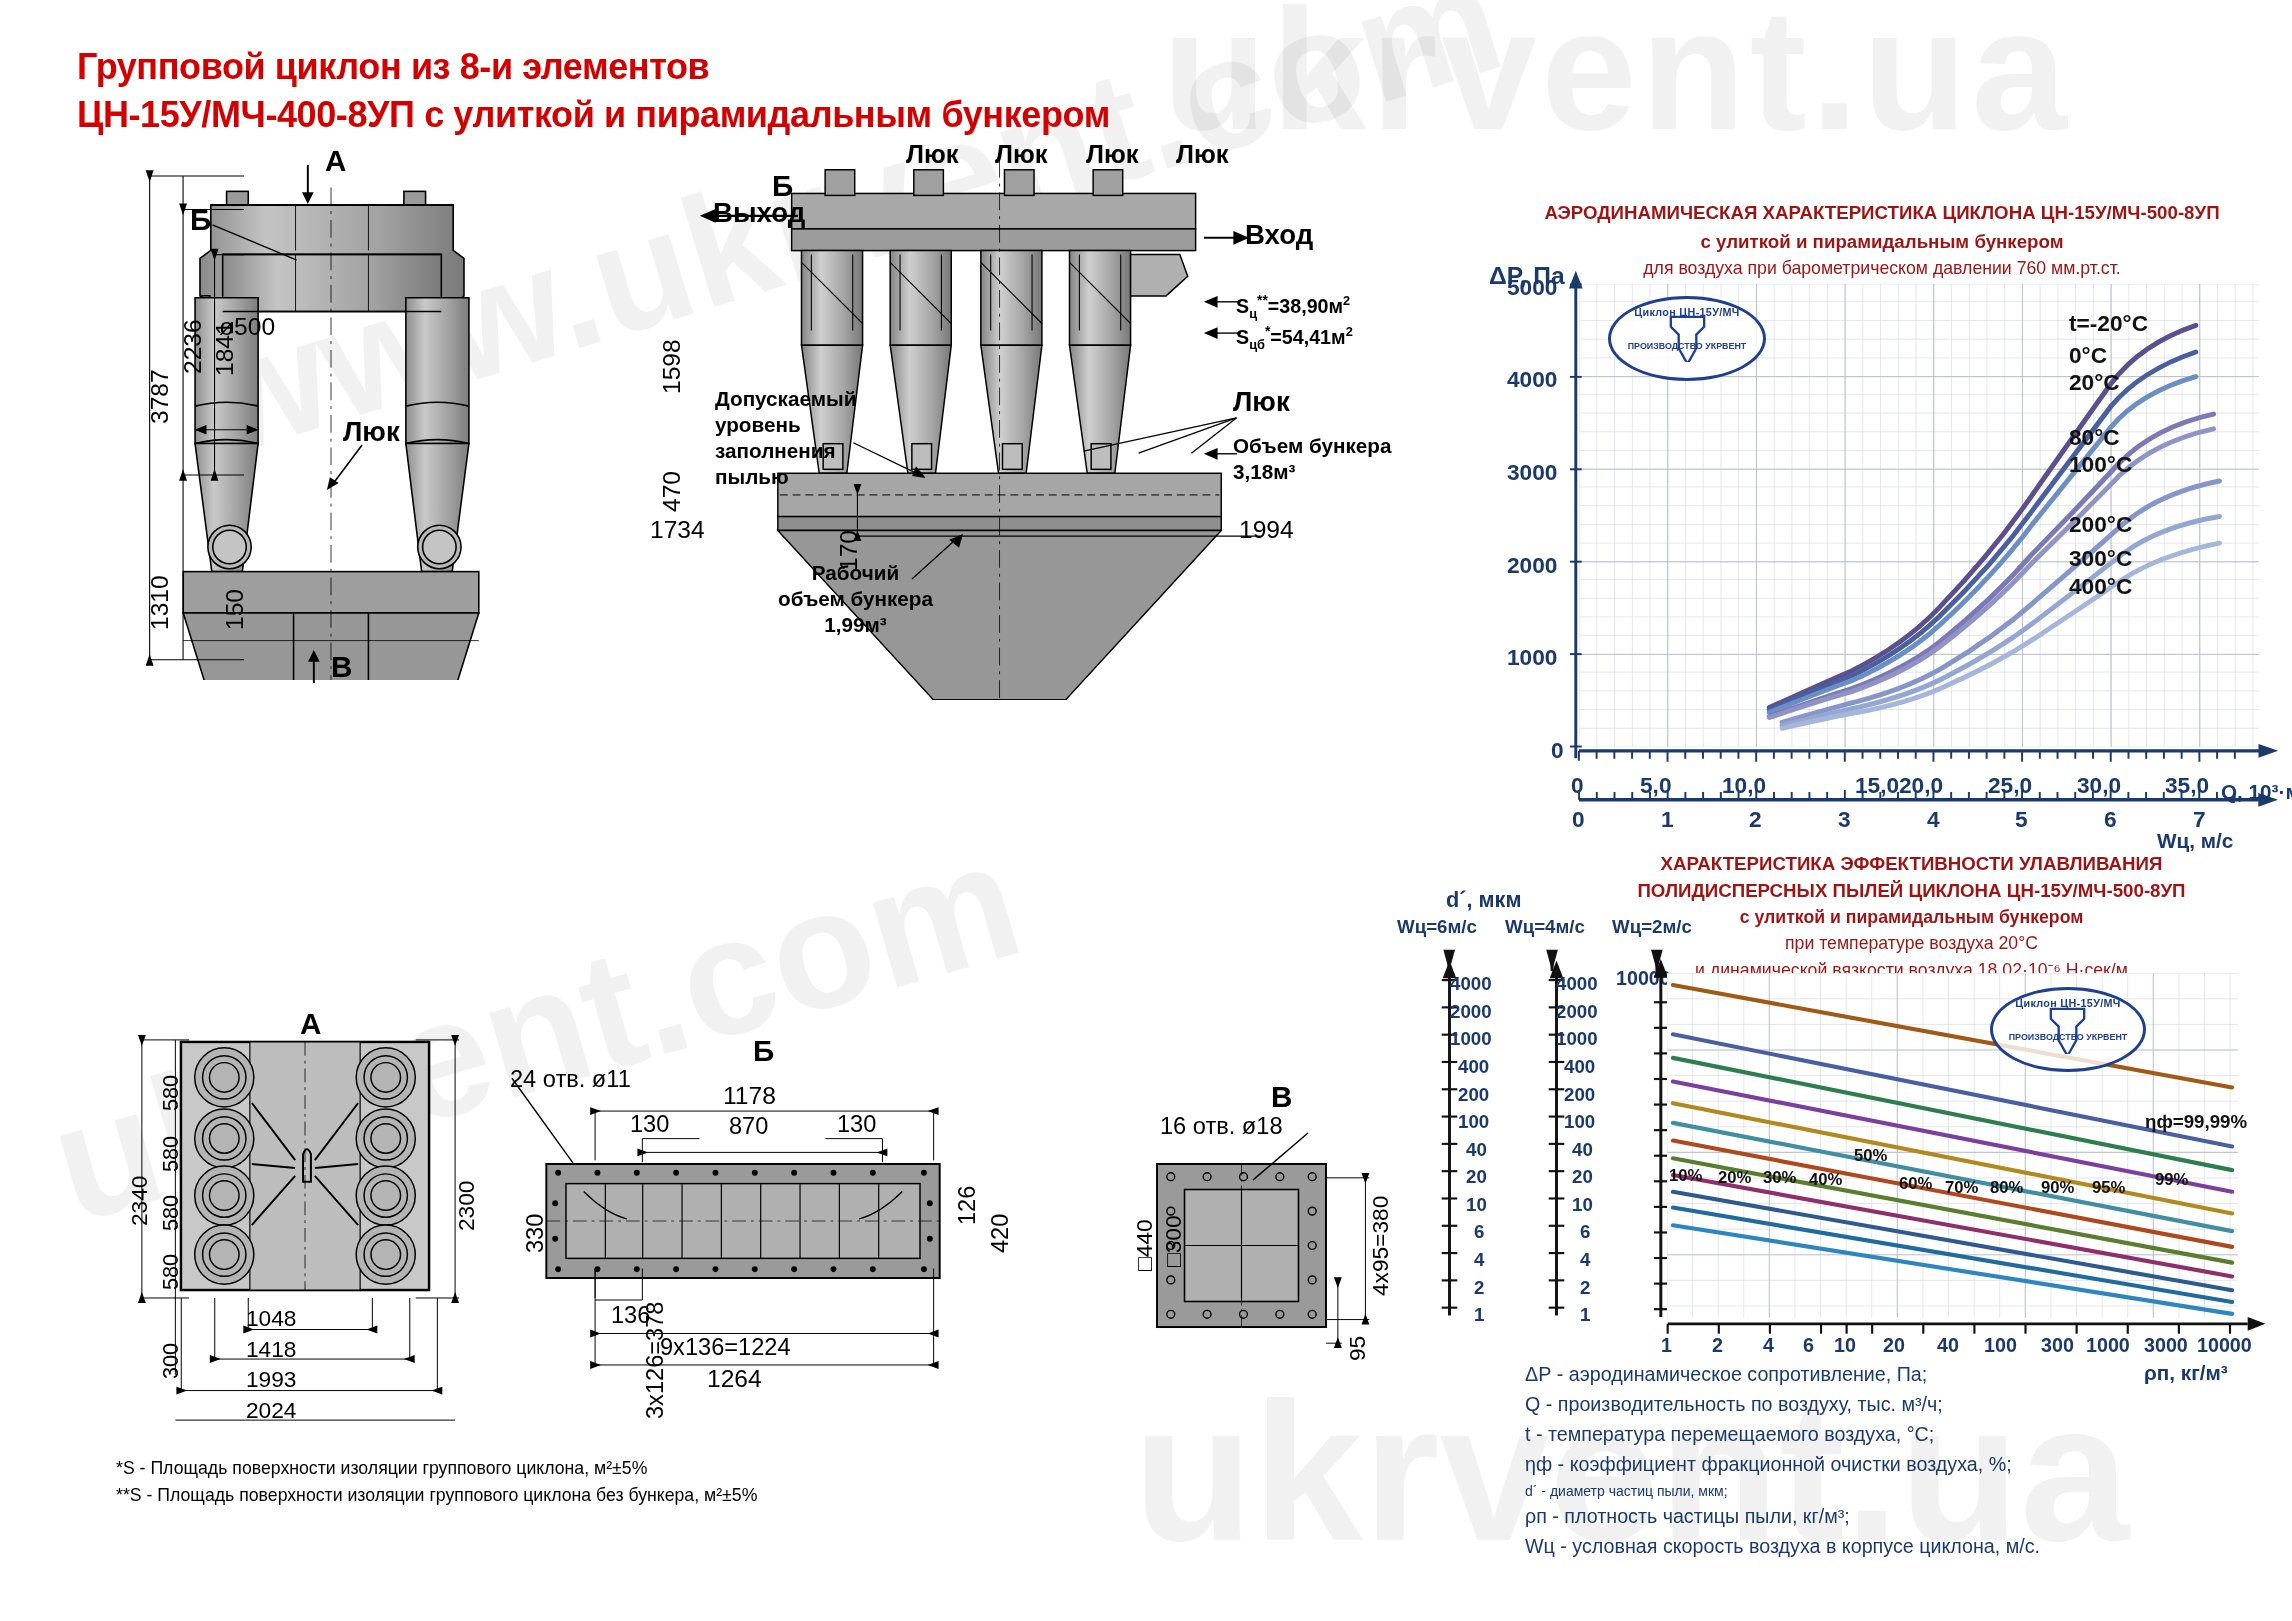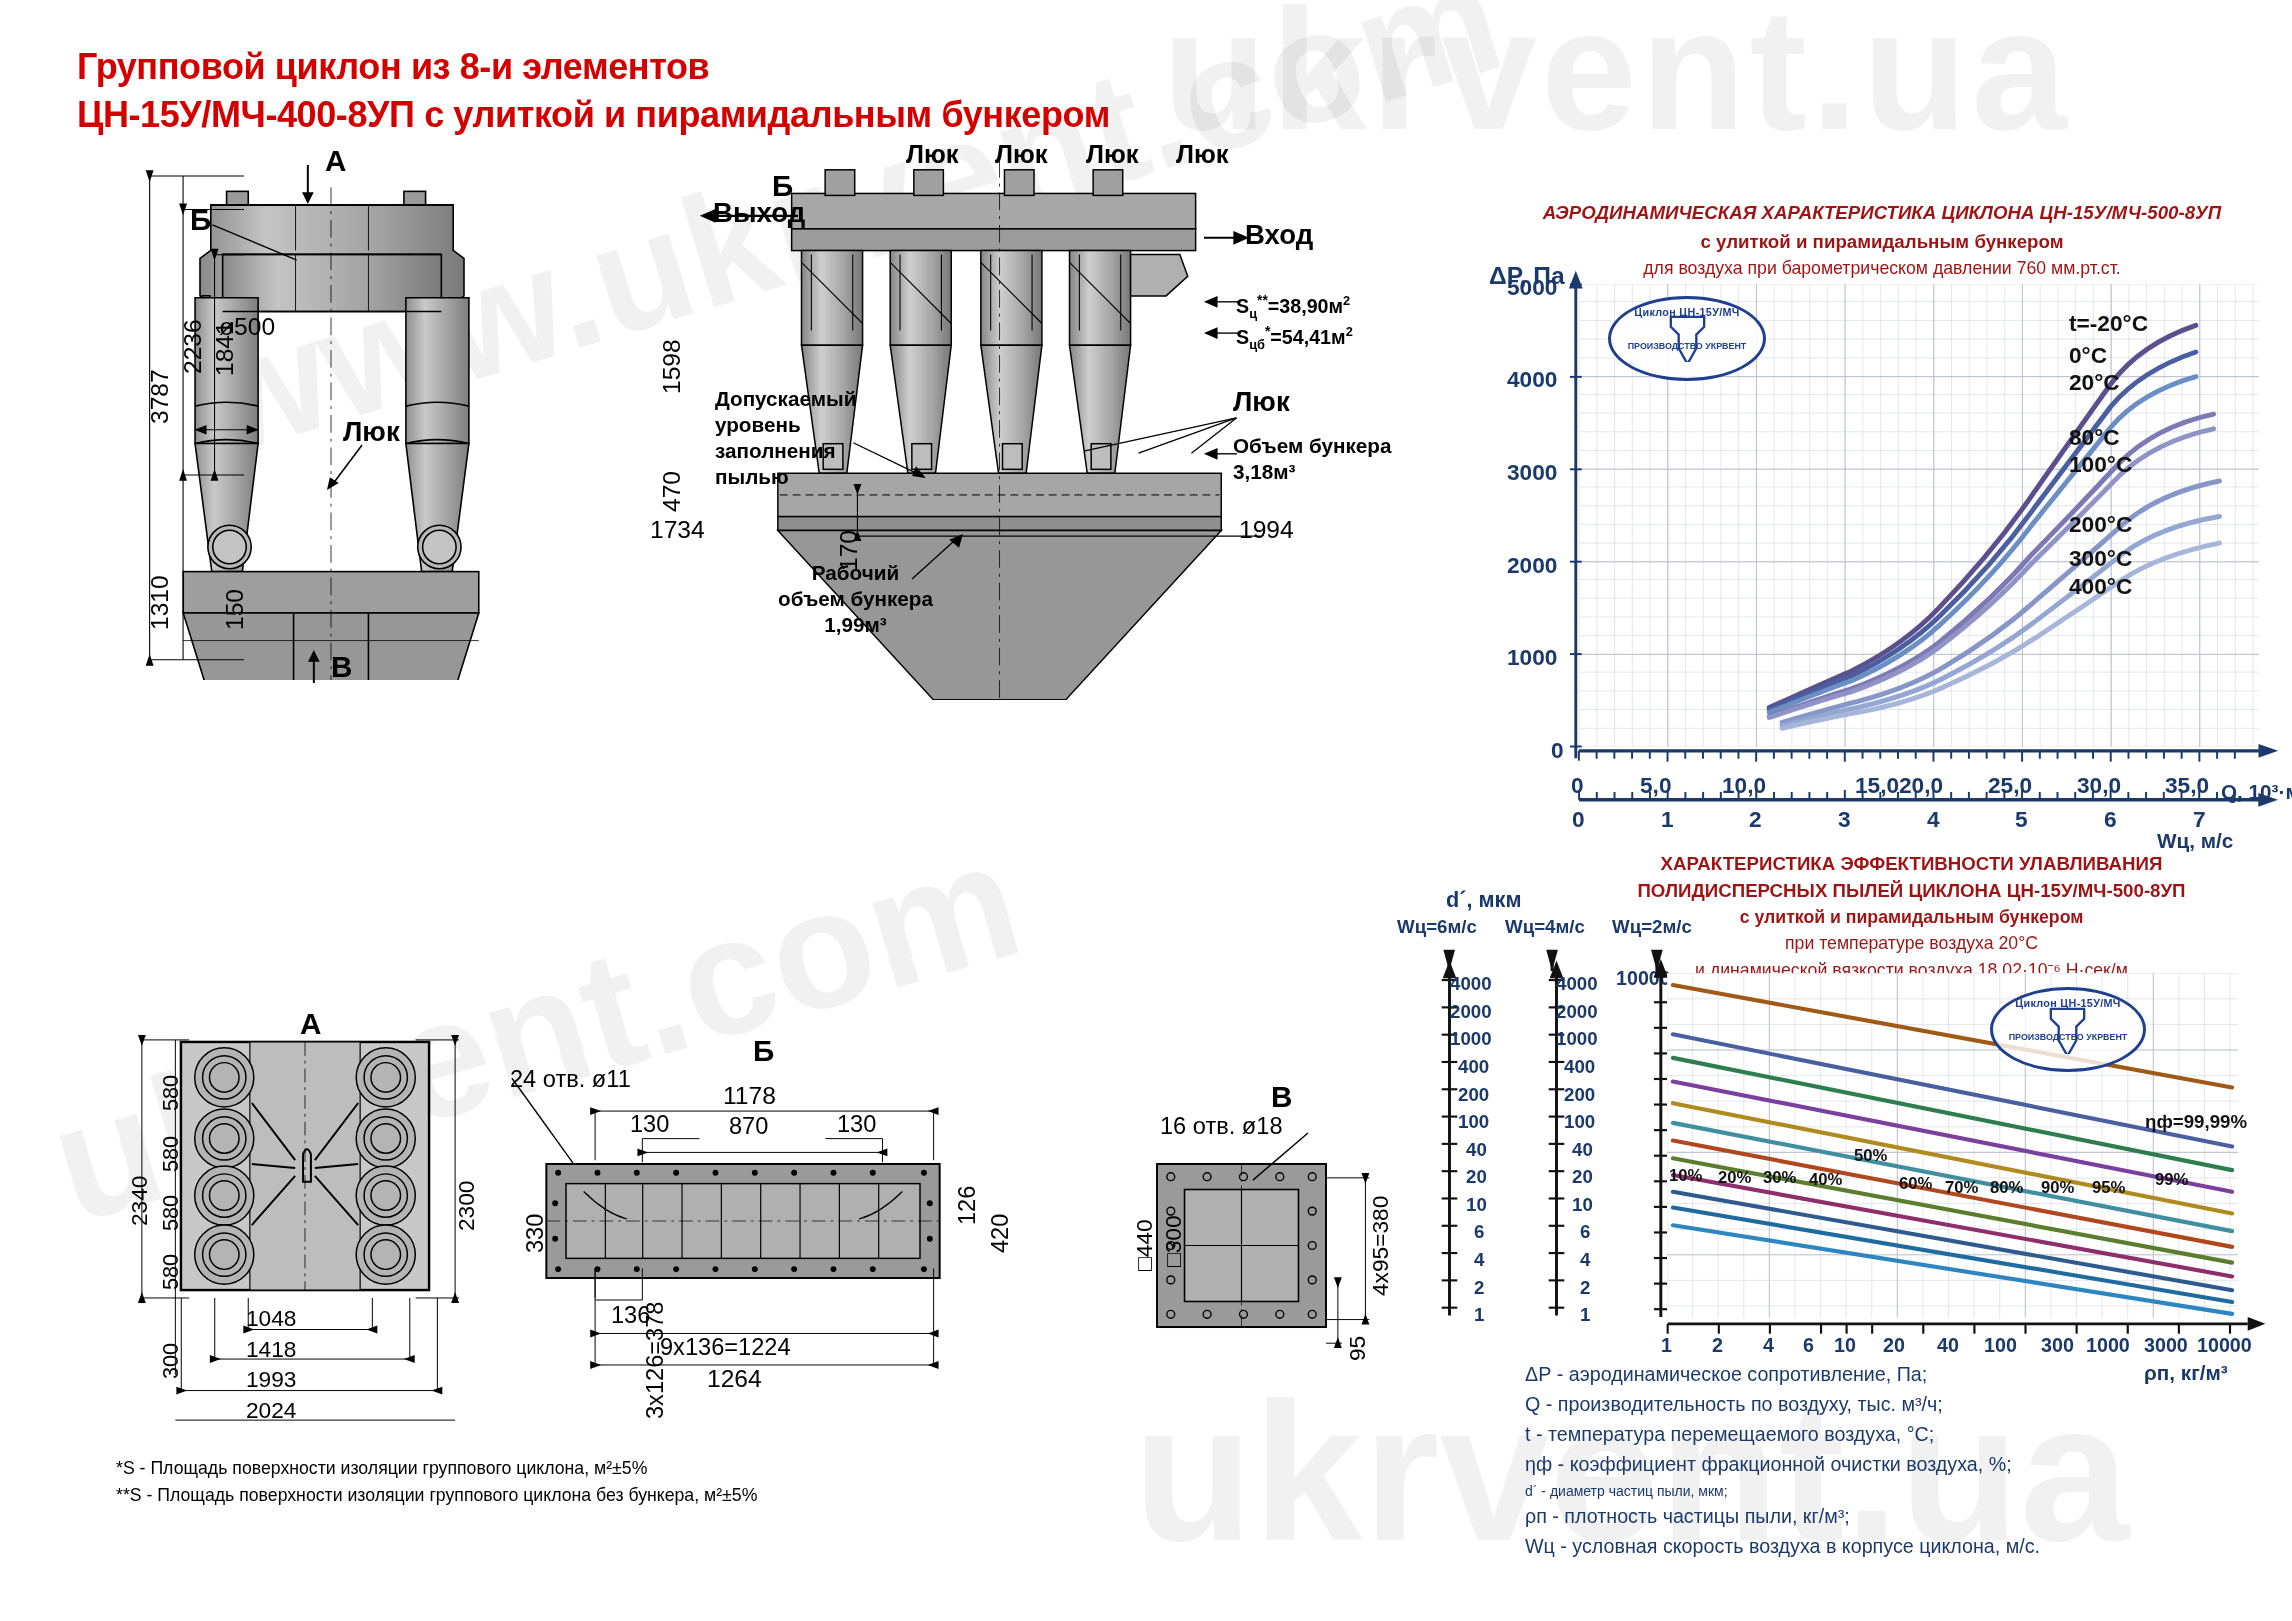--- a/index.html
+++ b/index.html
@@ -533,21 +533,21 @@
   </g>
   <path d="M50 16 l-4 -11 l8 0 z" fill="#000"></path>
     <path d="M50 148 l-4 11 l8 0 z" fill="#000"></path>
   <path d="M22 122 l-4 -11 l8 0 z" fill="#000"></path>
     <path d="M22 172 l-4 11 l8 0 z" fill="#000"></path>
 </svg>
 
 <div class="ftn" style="left:116px;top:1458px;">*S    - Площадь поверхности изоляции группового циклона, м²±5%</div>
 <div class="ftn" style="left:116px;top:1485px;">**S   - Площадь поверхности изоляции группового циклона без бункера, м²±5%</div>
 
-<div class="red-hd" style="position:absolute;left:1478px;top:202px;width:808px;font-size:18.7px;font-style:italic;">АЭРОДИНАМИЧЕСКАЯ  ХАРАКТЕРИСТИКА  ЦИКЛОНА ЦН-15У/МЧ-500-8УП</div>
+<div class="red-hd" style="position:absolute;left:1478px;top:202px;width:808px;font-size:18.7px;">АЭРОДИНАМИЧЕСКАЯ  ХАРАКТЕРИСТИКА  ЦИКЛОНА ЦН-15У/МЧ-500-8УП</div>
 <div class="red-hd" style="position:absolute;left:1478px;top:231px;width:808px;font-size:18.7px;">с улиткой и пирамидальным бункером</div>
 <div class="red-hd" style="position:absolute;left:1478px;top:258px;width:808px;font-size:17.7px;font-weight:normal;">для воздуха при барометрическом давлении 760 мм.рт.ст.</div>
 
 <div class="axtxt" style="left:1489px;top:262px;font-size:24.6px;">ΔР, Па</div>
 
 <div style="position:absolute;left:1579px;top:284px;width:680px;height:463px;">
 <svg width="680" height="463" viewBox="0 0 690 470">
   <rect x="0" y="0" width="690" height="470" fill="#fff"></rect>
   <g stroke="#d8dce4" stroke-width="0.7">
 

